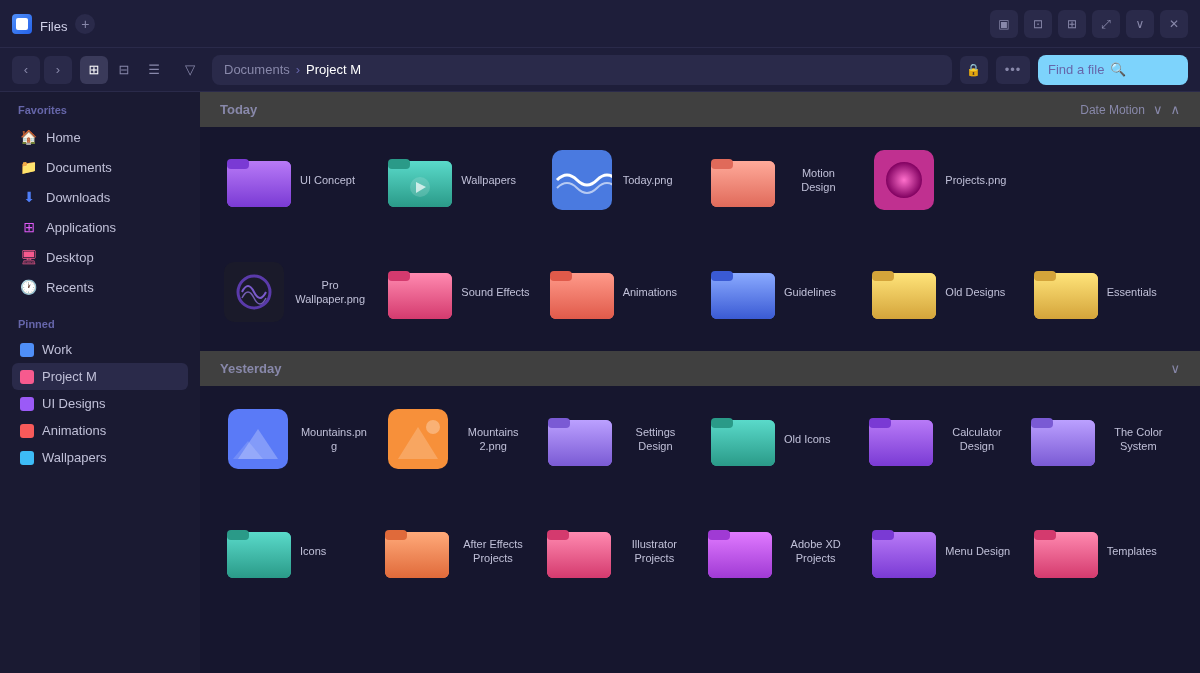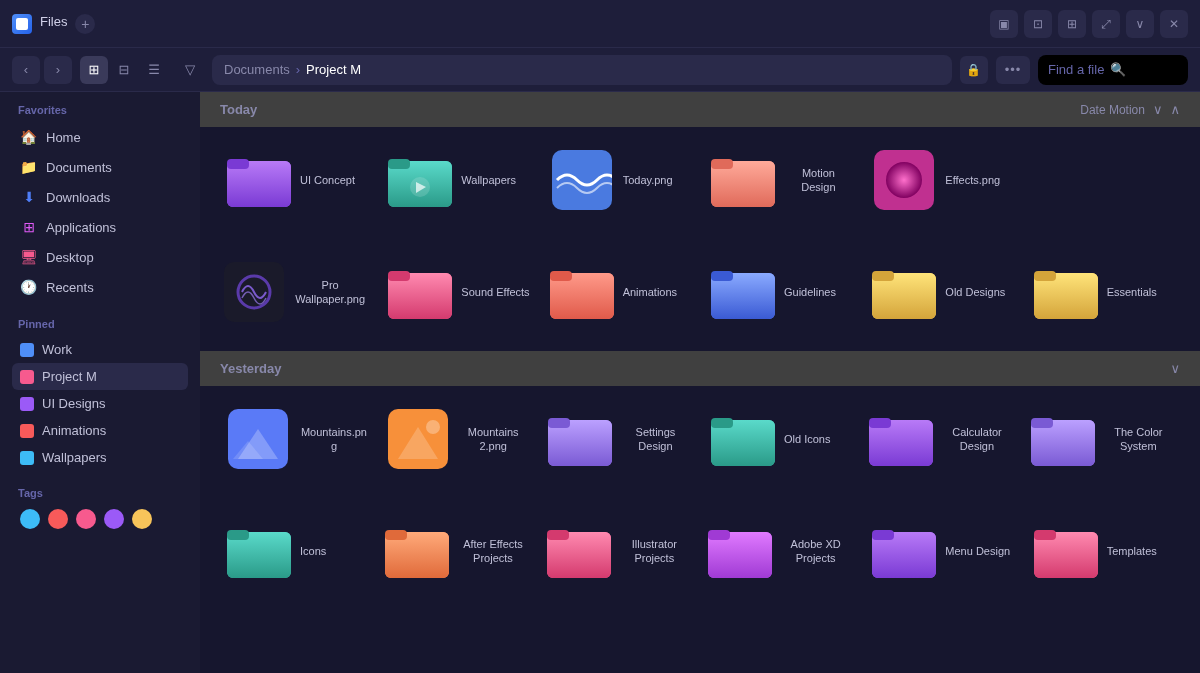--- a/index.html
+++ b/index.html
@@ -18,21 +18,21 @@
       height: 48px;
       background: #1e1e3a;
       display: flex;
       align-items: center;
       padding: 0 12px;
       gap: 8px;
       border-bottom: 1px solid #2a2a4a;
     }
     .title-bar-left {
       display: flex;
-      align-items: flex-start;
+      align-items: flex-end;
       gap: 8px;
       flex: 1;
     }
     .app-icon {
       width: 20px;
       height: 20px;
       background: linear-gradient(135deg, #4f8ef7, #2563eb);
       border-radius: 4px;
       display: flex;
       align-items: center;
@@ -190,21 +190,21 @@
       color: #8888aa;
       display: flex;
       align-items: center;
       justify-content: center;
       font-size: 13px;
       letter-spacing: 1px;
     }
     .search-bar {
       height: 30px;
       width: 150px;
-      background: #000000;
+      background: #7dd3fc;
       border-radius: 8px;
       display: flex;
       align-items: center;
       padding: 0 10px;
       gap: 6px;
     }
     .search-placeholder {
       color: #6666aa;
       font-size: 13px;
     }
@@ -437,30 +437,20 @@
       </div>
       <div class="sidebar-item">
         <div class="sidebar-dot" style="background:#f75a5a;border-radius:3px;"></div>
         <span>Animations</span>
       </div>
       <div class="sidebar-item">
         <div class="sidebar-dot" style="background:#3dbcf7;border-radius:3px;"></div>
         <span>Wallpapers</span>
       </div>
     </div>
-    <div class="sidebar-section">
-      <div class="sidebar-section-title">Tags</div>
-      <div class="tags-row">
-        <div class="tag-dot" style="background:#3dbcf7;"></div>
-        <div class="tag-dot" style="background:#f75a5a;"></div>
-        <div class="tag-dot" style="background:#f75a8e;"></div>
-        <div class="tag-dot" style="background:#9b5af7;"></div>
-        <div class="tag-dot" style="background:#f7c45a;"></div>
-      </div>
-    </div>
   </div>
 
   <div class="content-area">
 
     <div class="section-header">
       <span class="section-title">Today</span>
       <div style="display:flex;align-items:center;gap:8px;">
         <span style="font-size:12px;color:#8888aa;">Date Motion</span>
         <button class="section-chevron">∨</button>
         <button class="section-chevron">∧</button>
@@ -541,21 +531,21 @@
             <rect width="60" height="60" rx="10" fill="#c03090"></rect>
             <ellipse cx="30" cy="30" rx="18" ry="18" fill="url(#gd)"></ellipse>
             <defs>
               <radialGradient id="gd">
                 <stop offset="0" stop-color="#ff70cc"></stop>
                 <stop offset="1" stop-color="#800060"></stop>
               </radialGradient>
             </defs>
           </svg>
         </div>
-        <span class="file-name">Effects.png</span>
+        <span class="file-name">Projects.png</span>
       </div>
     </div>
 
     <div class="file-grid">
 
       <div class="file-item">
         <div class="file-icon-wrapper">
           <svg width="60" height="60" viewBox="0 0 60 60">
             <rect width="60" height="60" rx="10" fill="#1a1a2a"></rect>
             <circle cx="30" cy="30" r="16" fill="none" stroke="#5a3aaa" stroke-width="3"></circle>

